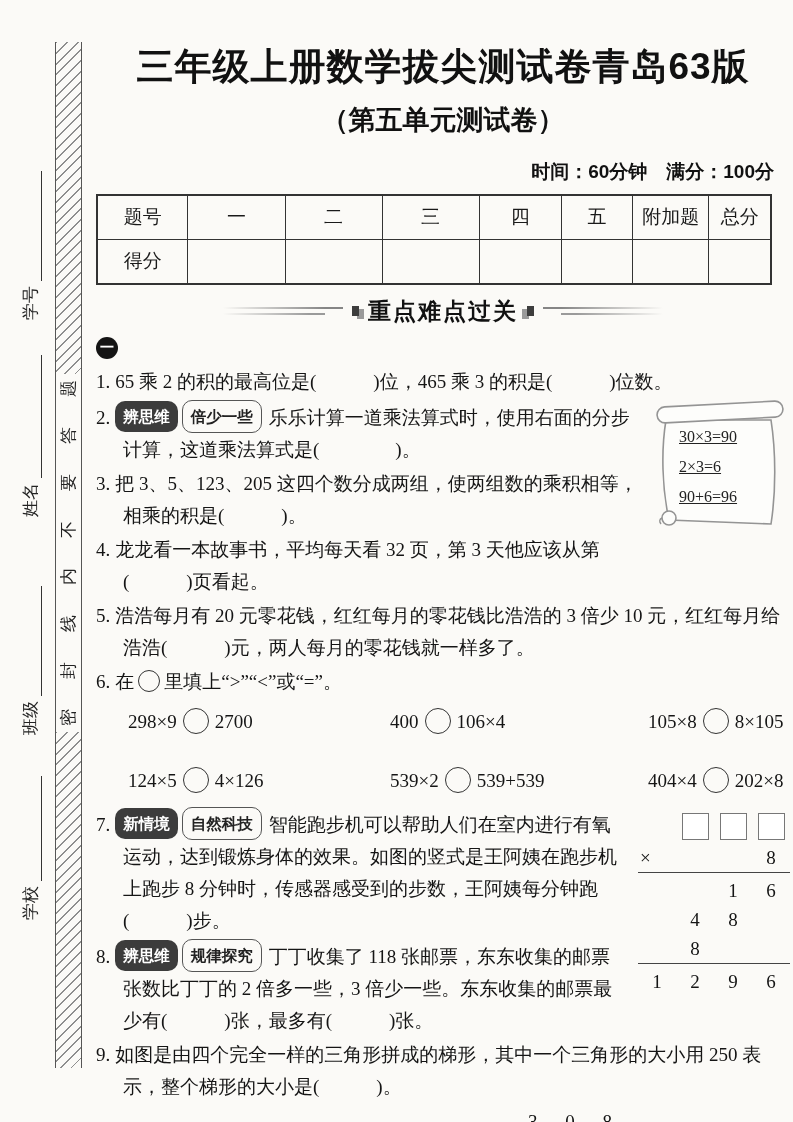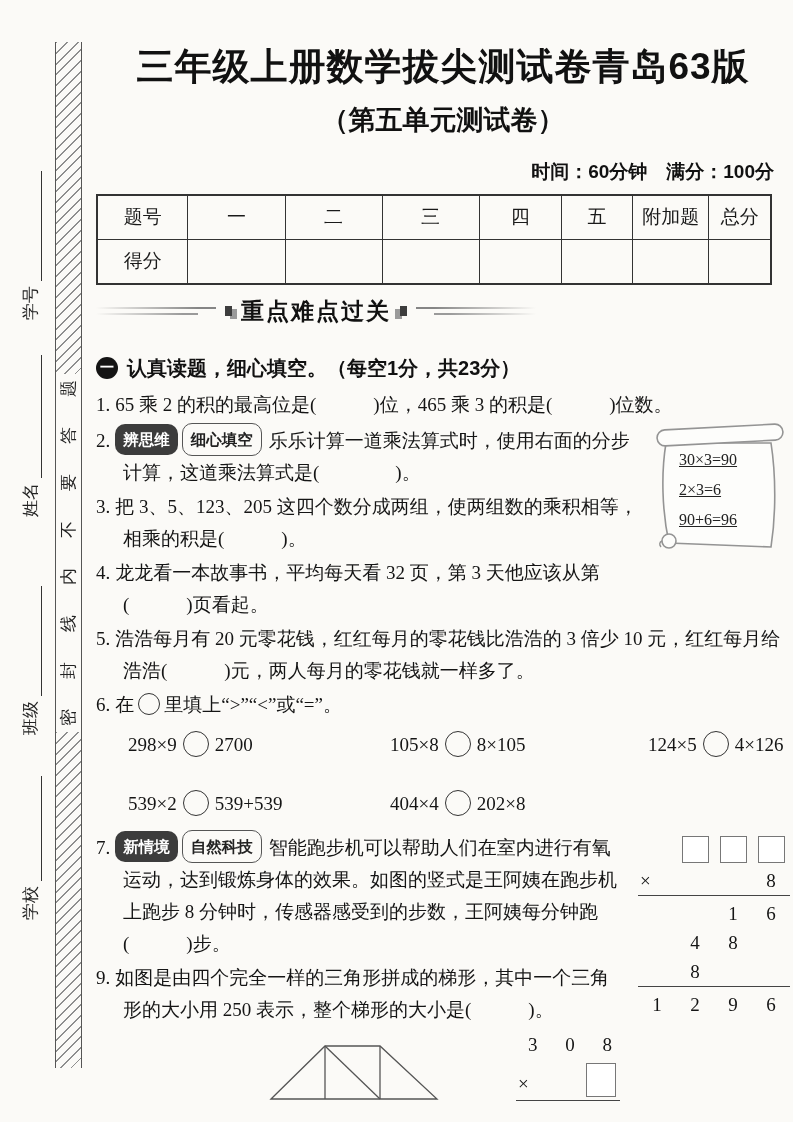--- a/index.html
+++ b/index.html
@@ -27,21 +27,21 @@
   .seal-chars{height:352px;display:flex;flex-direction:column;justify-content:space-between;align-items:center;padding:3px 0;}
   .seal-chars span{display:block;transform:rotate(-90deg);font:17px "Liberation Serif",serif;color:#222;}
   
   .main{position:absolute;left:96px;top:40px;width:694px;}
   .title{font:700 37px/1.15 "Liberation Sans",sans-serif;text-align:center;letter-spacing:1px;margin:6px 0 0;color:#111;}
   .subtitle{font:700 27px "Liberation Sans",sans-serif;text-align:center;margin-top:13px;color:#111;}
   .meta{font:700 19px "Liberation Sans",sans-serif;text-align:right;margin:21px 16px 9px 0;color:#111;}
   table.score{border-collapse:collapse;width:676px;border:2px solid #333;table-layout:fixed;}
   table.score td{border:1.3px solid #333;height:35px;text-align:center;font:19px "Liberation Serif",serif;padding:4px;}
   
-  .banner{display:flex;align-items:center;gap:9px;margin:11px 0 28px;}
+  .banner{display:flex;align-items:center;justify-content:center;gap:9px;margin:11px 0 10px;}
   .banner-title{font:700 23px "Liberation Sans",sans-serif;letter-spacing:2px;color:#111;}
   .deco{width:120px;height:9px;position:relative;}
   .deco::before,.deco::after{content:"";position:absolute;height:2px;left:0;right:0;}
   .deco.l::before{top:0;background:linear-gradient(90deg,rgba(120,120,120,0),#858585 85%);}
   .deco.l::after{top:6px;right:18px;background:linear-gradient(90deg,rgba(120,120,120,0),#9a9a9a 85%);}
   .deco.r::before{top:0;background:linear-gradient(270deg,rgba(120,120,120,0),#858585 85%);}
   .deco.r::after{top:6px;left:18px;background:linear-gradient(270deg,rgba(120,120,120,0),#9a9a9a 85%);}
   .deco-sq{width:7px;height:10px;background:#3d3d3d;box-shadow:5px 3px 0 #9a9a9a;display:inline-block;}
   .deco-sq.flip{box-shadow:-5px 3px 0 #9a9a9a;}
   
@@ -159,52 +159,52 @@
   <div class="banner">
     <div class="deco l"></div>
     <span class="deco-sq"></span>
     <span class="banner-title">重点难点过关</span>
     <span class="deco-sq flip"></span>
     <div class="deco r"></div>
   </div>
 
   <div class="sec-head">
     <span class="sec-num">一</span>
-    <span>认真读题，细心填空。（每空1分，共23分）</span>
   </div>
 
   <div class="qs">
 
     <div class="q"><span class="qnum">1.</span><span>65 乘 2 的积的最高位是(　　　)位，465 乘 3 的积是(　　　)位数。</span></div>
 
     <div class="q">
       <div class="scroll-fig">
         <svg width="138" height="130" viewBox="0 0 138 130">
           <path d="M14 20 C9 50 10 88 17 120 L119 124 C124 92 124 52 119 20 Z" fill="#fdfdfb" stroke="#949494" stroke-width="1.6"></path>
           <rect x="5" y="4" width="126" height="16" rx="8" transform="rotate(-3 68 12)" fill="#fdfdfb" stroke="#949494" stroke-width="1.6"></rect>
           <circle cx="17" cy="118" r="7" fill="#fdfdfb" stroke="#949494" stroke-width="1.6"></circle>
           <path d="M10 118 q-4 2 -1 6" fill="none" stroke="#949494" stroke-width="1.4"></path>
         </svg>
         <span class="sline" style="top:28px;">30×3=90</span>
         <span class="sline" style="top:58px;">2×3=6</span>
         <span class="sline" style="top:88px;">90+6=96</span>
       </div>
-      <span class="qnum">2.</span><span class="badge dark">辨思维</span><span class="badge light">细心填空</span><span>乐乐计算一道乘法算式时，使用右面的分步计算，这道乘法算式是(　　　　)。</span>
+      <span class="qnum">2.</span><span class="badge dark">辨思维</span><span class="badge light">倍少一些</span><span>乐乐计算一道乘法算式时，使用右面的分步计算，这道乘法算式是(　　　　)。</span>
     </div>
 
     <div class="q"><span class="qnum">3.</span><span>把 3、5、123、205 这四个数分成两组，使两组数的乘积相等，相乘的积是(　　　)。</span></div>
 
     <div class="q"><span class="qnum">4.</span><span>龙龙看一本故事书，平均每天看 32 页，第 3 天他应该从第(　　　)页看起。</span></div>
 
     <div class="q"><span class="qnum">5.</span><span>浩浩每月有 20 元零花钱，红红每月的零花钱比浩浩的 3 倍少 10 元，红红每月给浩浩(　　　)元，两人每月的零花钱就一样多了。</span></div>
 
     <div class="q">
       <span class="qnum">6.</span><span>在</span><span class="circle small"></span><span>里填上“&gt;”“&lt;”或“=”。</span>
       <div class="q6-grid">
         <div><span>298×9</span><span class="circle"></span><span>2700</span></div>
+        <div><span>400</span><span class="circle"></span><span>106×4</span></div>
         <div><span>105×8</span><span class="circle"></span><span>8×105</span></div>
         <div><span>124×5</span><span class="circle"></span><span>4×126</span></div>
         <div><span>539×2</span><span class="circle"></span><span>539+539</span></div>
         <div><span>404×4</span><span class="circle"></span><span>202×8</span></div>
       </div>
     </div>
 
     <div class="q">
       <div class="mult-fig">
         <div class="mgrid">
@@ -238,20 +238,23 @@
           <div class="mline"></div>
           <div class="mcell">1</div>
           <div class="mcell">2</div>
           <div class="mcell">9</div>
           <div class="mcell">6</div>
         </div>
       </div>
       <span class="qnum">7.</span><span class="badge dark">新情境</span><span class="badge light">自然科技</span><span>智能跑步机可以帮助人们在室内进行有氧运动，达到锻炼身体的效果。如图的竖式是王阿姨在跑步机上跑步 8 分钟时，传感器感受到的步数，王阿姨每分钟跑(　　　)步。</span>
     </div>
 
+    <div class="q">
+      <span class="qnum">8.</span><span class="badge dark">辨思维</span><span class="badge light">规律探究</span><span>丁丁收集了 118 张邮票，东东收集的邮票张数比丁丁的 2 倍多一些，3 倍少一些。东东收集的邮票最少有(　　　)张，最多有(　　　)张。</span>
+    </div>
 
     <div class="q"><span class="qnum">9.</span><span>如图是由四个完全一样的三角形拼成的梯形，其中一个三角形的大小用 250 表示，整个梯形的大小是(　　　)。</span></div>
 
     <div class="fig-row">
       <div>
         <svg width="172" height="58" viewBox="0 0 172 58">
           <g fill="none" stroke="#555" stroke-width="1.3">
             <polygon points="3,56 57,3 112,3 169,56"></polygon>
             <line x1="57" y1="3" x2="57" y2="56"></line>
             <line x1="112" y1="3" x2="112" y2="56"></line>

